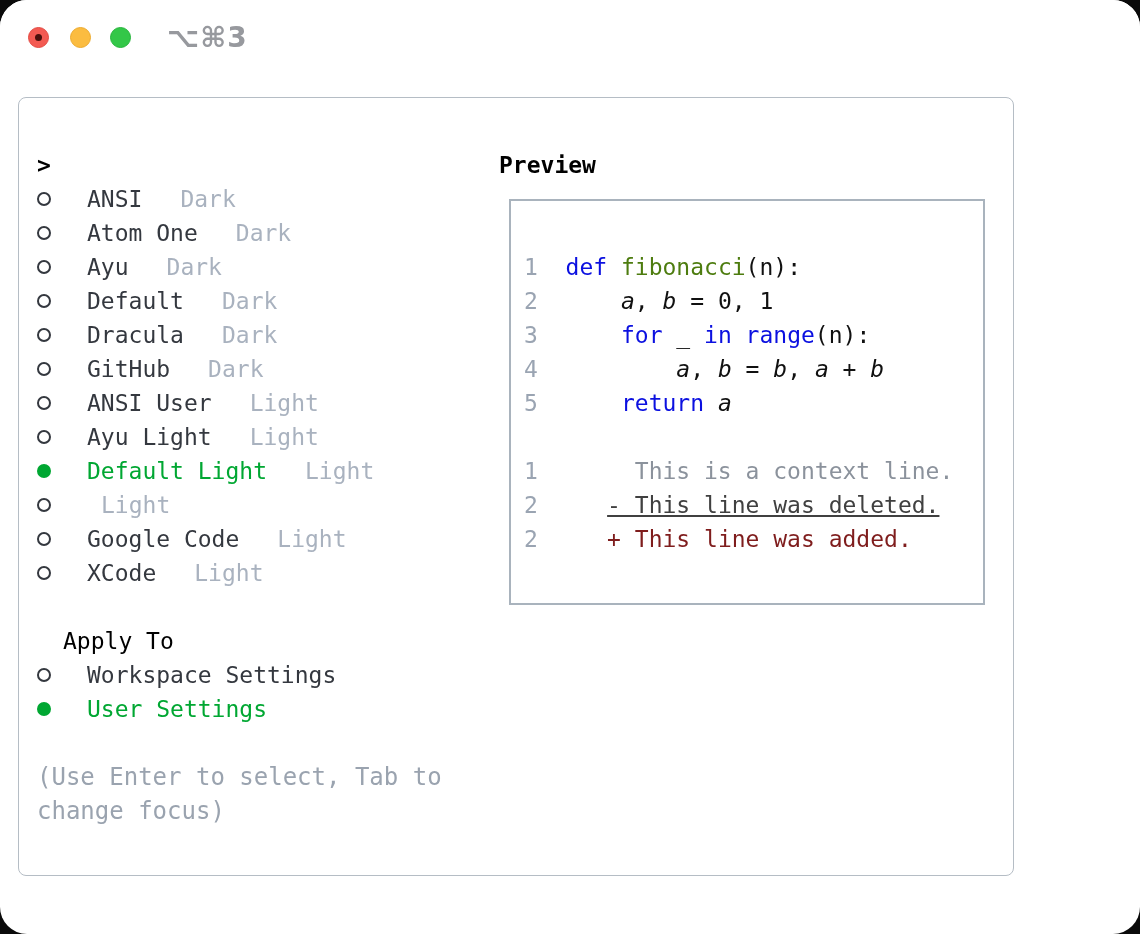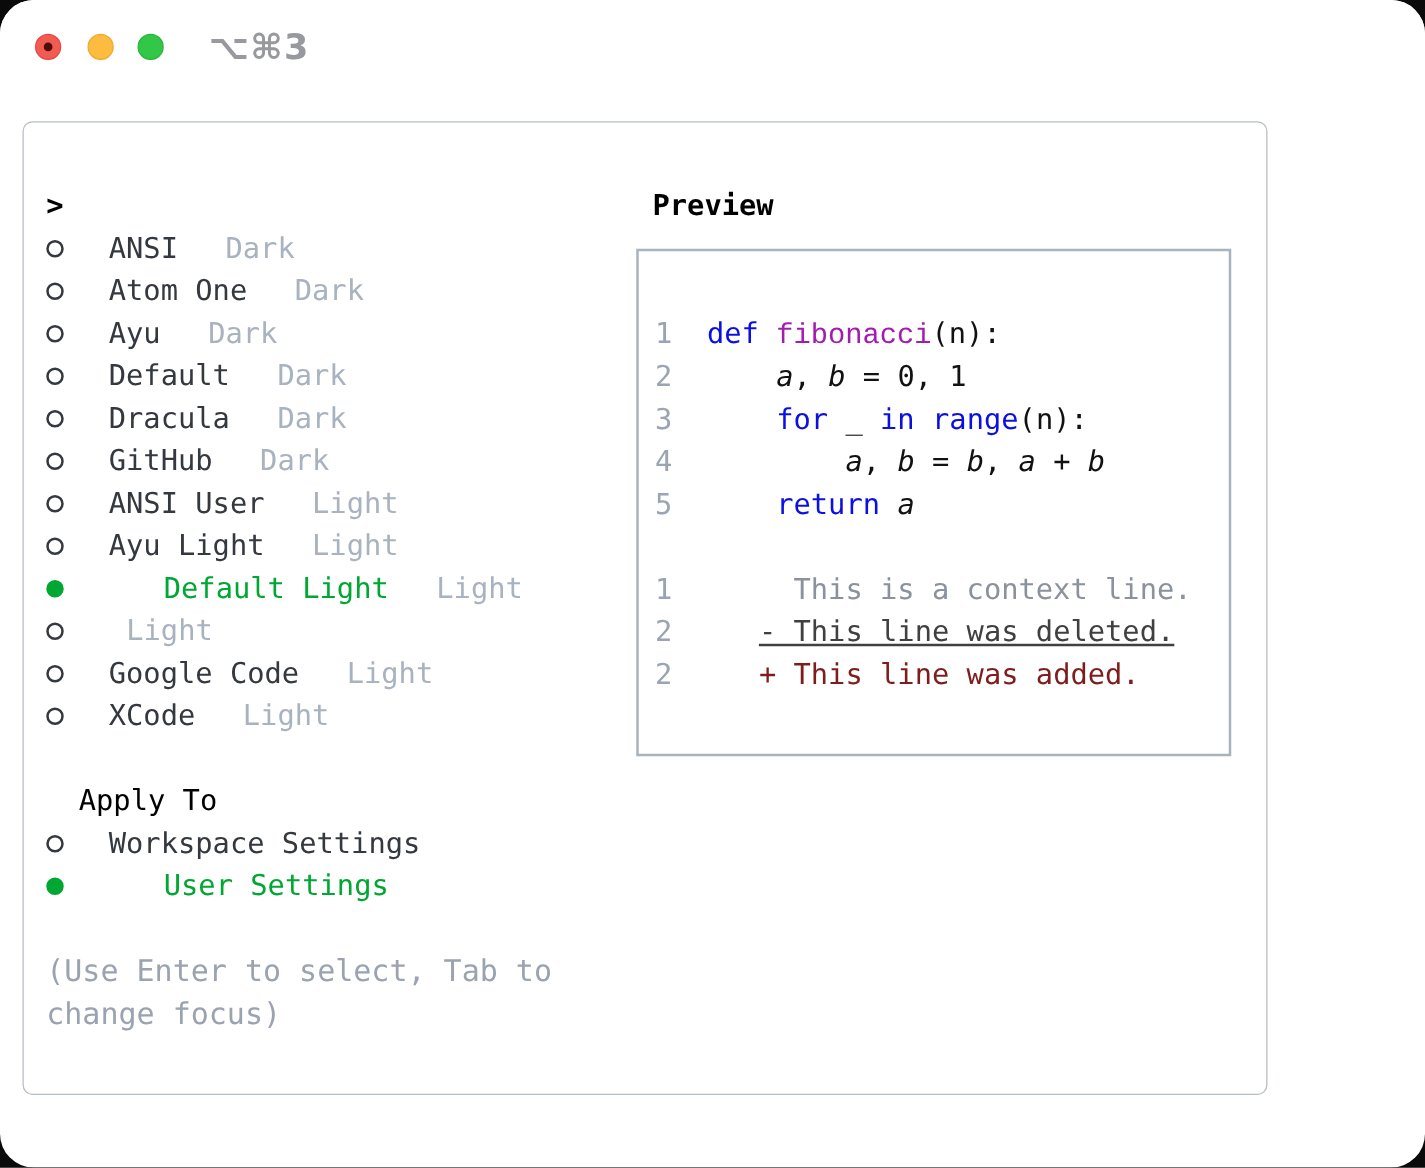--- a/index.html
+++ b/index.html
@@ -30,45 +30,45 @@
   .row{height:34px;display:flex;align-items:center;font-size:23px;color:#34383f;white-space:pre;}
   .row.header{font-weight:bold;color:#000000;}
   .caret{display:inline-block;width:26px;color:#000000;}
   .indent{display:inline-block;width:26px;}
   .bullet{
     display:inline-block;width:14px;height:14px;border-radius:50%;
     border:2px solid #34383f;box-sizing:border-box;margin-right:12px;flex:0 0 auto;
   }
   .bullet.filled{background:#00a732;border-color:#00a732;}
   .option{cursor:default;gap:24px;}
-  .option.selected .opt-name{color:#00a732;margin-left:44px;}
+  .option.selected .opt-name{color:#00a732;}
   .variant{color:#a9b2bf;margin-left:14px;}
   .apply-label{color:#000000;}
   .spacer{height:34px;}
   .hint{
     margin-top:0;width:420px;font-size:24px;line-height:34px;color:#9aa3af;
   }
   
   .preview-label{
     position:absolute;left:480px;top:50px;height:34px;display:flex;align-items:center;
-    font-size:23px;font-weight:bold;color:#000000;margin-left:23px;
+    font-size:23px;font-weight:bold;color:#000000;
   }
   .preview-box{
     position:absolute;left:490px;top:101px;width:476px;height:406px;
     box-sizing:border-box;border:2px solid #a9b3bd;background:#ffffff;overflow:hidden;
   }
   .preview-box pre{
     margin:0;padding:49px 0 0 13px;
     font-family:"DejaVu Sans Mono","Liberation Mono",monospace;
     font-size:23px;line-height:34px;
   }
   .ln{color:#9aa4b2;}
   .pl{color:#111111;}
   .kw{color:#0b10e0;}
-  .fn{color:#a21caf;font-family:Liberation Mono, monospace;}
+  .fn{color:#4d7c0f;}
   .var{color:#111111;font-style:italic;}
   .ctx{color:#8b929c;}
   .del{color:#404040;text-decoration:underline;}
   .add{color:#7f1d1d;}
 </style>
 </head>
 <body>
 
 <div class="window">
 

